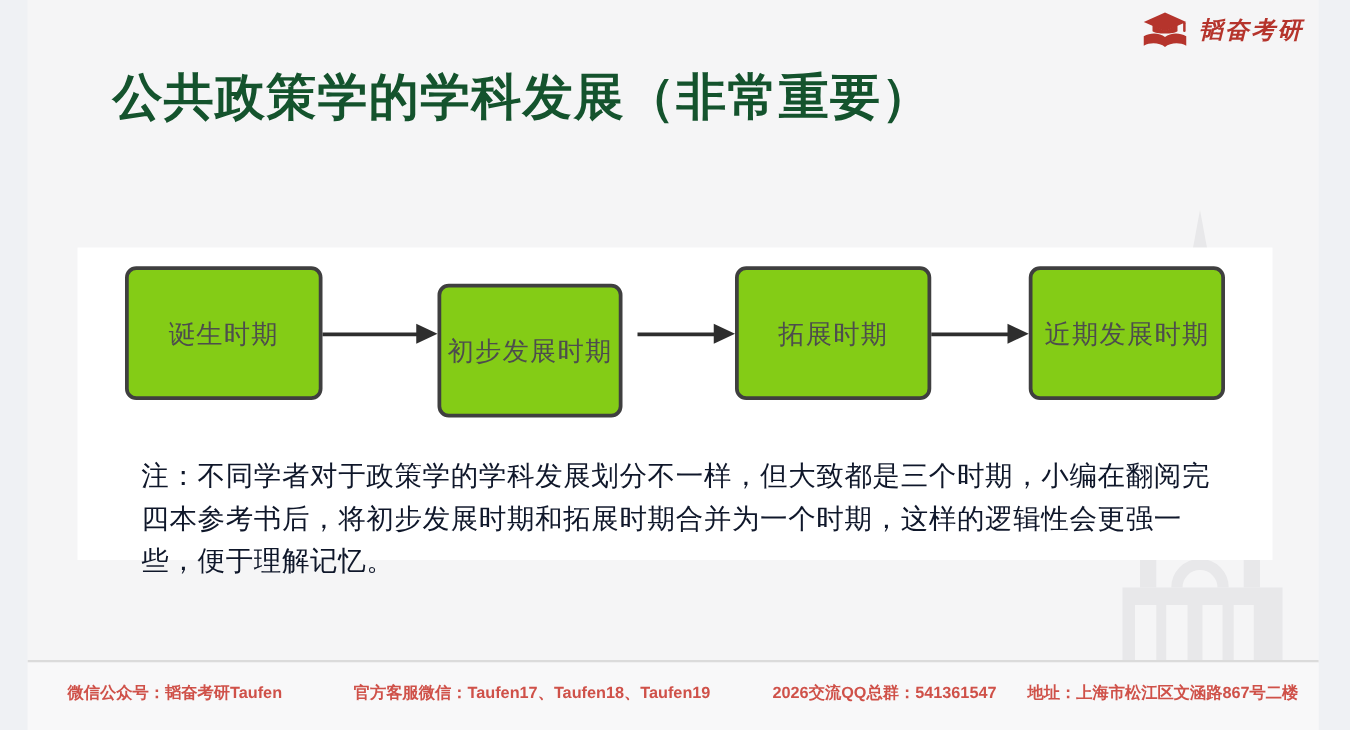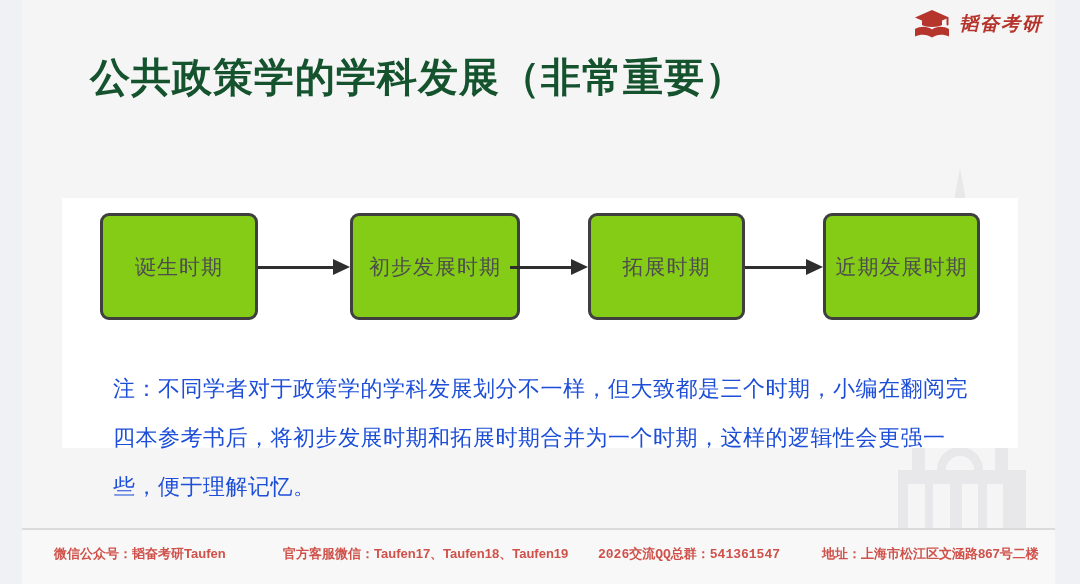--- a/index.html
+++ b/index.html
@@ -39,58 +39,58 @@
   }
   
   .flow-box{
     position:absolute;top:15px;height:107px;
     background:#84cc16;border:3px solid #3f3f3f;border-radius:9px;
     box-sizing:border-box;
     display:flex;align-items:center;justify-content:center;
     font-size:21px;color:#4d4d4d;letter-spacing:1px;
   }
   .box1{left:38px;width:158px;}
-  .box2{left:288px;width:170px;}
+  .box2{left:288px;width:148px;margin-top:14px;}
   .box3{left:526px;width:157px;}
   .box4{left:761px;width:157px;}
   
   .arrow{position:absolute;top:61px;height:16px;}
   .arrow .shaft{
     position:absolute;left:0;right:13px;top:6.5px;height:3px;background:#2e2e2e;
   }
   .arrow .head{
     position:absolute;right:0;top:0;width:0;height:0;
     border-left:17px solid #2e2e2e;
     border-top:8px solid transparent;
     border-bottom:8px solid transparent;
   }
   .arr1{left:196px;width:92px;}
   .arr2{left:448px;width:78px;}
   .arr3{left:683px;width:78px;}
   
   .note{
     position:absolute;left:51px;top:144px;width:860px;
-    font-size:22px;line-height:49px;color:#1d4ed8;letter-spacing:0.5px;
+    font-size:22px;line-height:34px;color:#0f172a;letter-spacing:0.5px;
   }
   
   .footer-divider{
     position:absolute;left:0;top:528px;width:100%;height:2px;
     background:#dbdbdb;z-index:3;
   }
   .footer{
     position:absolute;left:0;top:530px;width:100%;height:54px;
     background:#f8f8f9;z-index:3;
   }
   .footer-item{
     position:absolute;top:15px;white-space:nowrap;
     font-size:13px;font-weight:700;color:#cf5149;
   }
   .fi1{left:32px;}
   .fi2{left:261px;}
-  .fi3{left:576px;font-family:Liberation Mono, monospace;}
+  .fi3{left:596px;}
   .fi4{left:800px;text-align:center;}
 </style>
 </head>
 <body>
 
 <div class="slide">
 
   <div class="brand">
     <span style="display:inline-flex;">
       <svg width="40" height="30" viewBox="0 0 40 30" aria-hidden="true">

